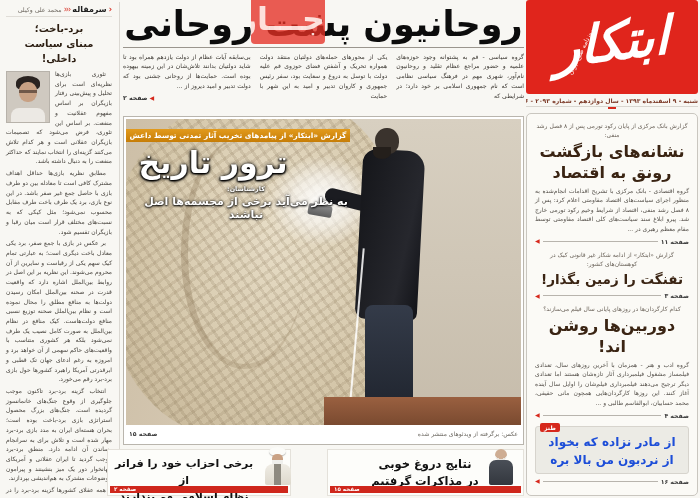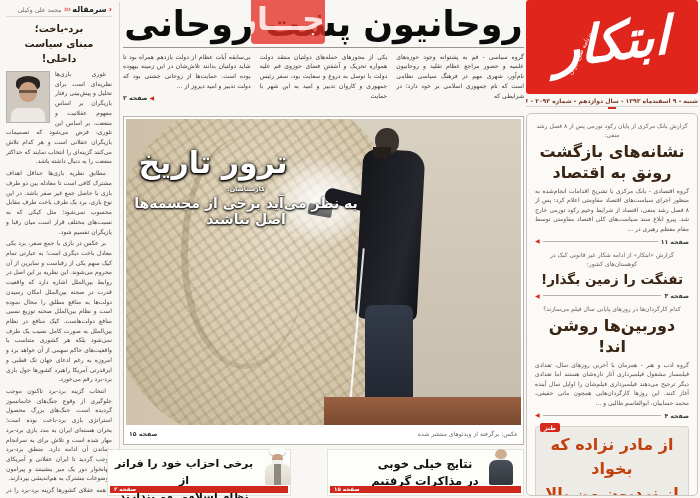--- a/index.html
+++ b/index.html
@@ -24,21 +24,21 @@
   .bh{font-size:16px;font-weight:bold;color:#3a2413;text-align:center;margin:3px 0 2px;line-height:1.3;}
   .bb{font-size:6px;color:#55504a;text-align:justify;line-height:1.6;}
   .pageref{display:flex;align-items:center;gap:3px;margin:4px 0 5px;}
   .pageref .t{font-size:6.2px;font-weight:bold;color:#3a3a3a;white-space:nowrap;}
   .pageref .line{flex:1;border-top:1px solid #b8b4ad;height:0;}
   .pageref .arrow{color:#d6281c;font-size:6px;line-height:1;}
   .satire{position:relative;background:#ecebe5;border:1px solid #d7d4cd;border-radius:3px;
           padding:6px 4px 3px;margin-top:7px;}
   .satire-tag{position:absolute;top:-4px;left:4px;background:#d6281c;color:#fff;font-size:6px;
               font-weight:bold;padding:1px 4px;border-radius:2px;}
-  .satire .sl{font-size:16px;font-weight:bold;color:#c2410c;text-align:center;line-height:1.55;}
+  .satire .sl{font-size:12px;font-weight:bold;color:#1d4ed8;text-align:center;line-height:1.55;}
   
   .editorial{position:absolute;top:3px;left:2px;width:114px;height:493px;box-sizing:border-box;
              padding:2px 4px;overflow:hidden;}
   .ed-head{display:flex;align-items:baseline;gap:2px;border-bottom:1px solid #e0ddd7;padding-bottom:2px;}
   .ed-head .mark{color:#d6281c;font-weight:bold;font-size:8px;}
   .ed-head .sec{font-weight:bold;font-size:8px;color:#1d1d1d;}
   .ed-head .chev{color:#d6281c;font-size:8px;letter-spacing:-1px;}
   .ed-head .author{color:#6e6860;font-size:6.2px;}
   .ed-title{text-align:center;font-weight:bold;color:#2c1e12;font-size:10px;line-height:1.5;margin:4px 0 3px;}
   .ed-photo{float:left;width:42px;height:50px;margin:2px 5px 2px 0;background:#cfc9c0;
@@ -96,21 +96,21 @@
   .base-bar{position:absolute;left:50%;bottom:0;width:50%;height:9%;background:linear-gradient(#9a6040,#7a4a30);}
   .photo-kicker{position:absolute;top:10px;left:0;width:224px;box-sizing:border-box;
                 background:linear-gradient(#e29a1c,#c67d07);color:#fff;font-size:7.4px;font-weight:bold;
                 text-align:center;padding:2px 3px;z-index:4;}
   .photo-headline{position:absolute;top:26px;left:6px;width:162px;text-align:center;z-index:4;
                   font-size:30px;font-weight:bold;color:#fff;
                   text-shadow:0 0 4px #000,1px 1px 2px #000,-1px 1px 2px #000;}
   .photo-sub{position:absolute;top:66px;left:0;width:240px;text-align:center;z-index:4;color:#fff;
              text-shadow:0 1px 2px #000,0 0 3px #000;}
   .photo-sub .s1{font-size:6.4px;font-weight:bold;display:block;}
-  .photo-sub .s2{font-size:14px;font-weight:bold;display:block;margin-top:2px;}
+  .photo-sub .s2{font-size:11px;font-weight:bold;display:block;margin-top:2px;}
   .photo-cap{display:flex;justify-content:space-between;align-items:center;height:16px;padding:0 3px;}
   .photo-cap .cap{font-size:6.1px;color:#6d6962;}
   .photo-cap .pg{font-size:6.2px;font-weight:bold;color:#3a3a3a;}
   
   .card{position:absolute;top:449px;height:47px;background:#fdfdfa;border:1px solid #e4e1da;box-sizing:border-box;}
   .card-right{left:327px;width:197px;}
   .card-left{left:107px;width:184px;text-decoration:underline;}
   .card .hl{position:absolute;top:6px;font-weight:bold;color:#111;text-align:center;
             font-size:11.5px;line-height:1.5;}
   .card-right .hl{left:34px;width:126px;}
@@ -243,35 +243,36 @@
       <div class="dust"></div>
       <div class="man-arm"></div>
       <div class="drill"></div>
       <div class="man-body"></div>
       <div class="man-head"></div>
       <div class="man-beard"></div>
       <div class="cable"></div>
       <div class="man-legs"></div>
       <div class="shoe"></div>
       <div class="base-bar"></div>
+      <div class="photo-kicker">گزارش «ابتکار» از پیامدهای تخریب آثار تمدنی توسط داعش</div>
       <div class="photo-headline">ترور تاریخ</div>
       <div class="photo-sub">
         <span class="s1">کارشناسان:</span>
         <span class="s2">به نظر می‌آید برخی از مجسمه‌ها اصل نباشند</span>
       </div>
     </div>
     <div class="photo-cap">
       <span class="cap">عکس: برگرفته از ویدئوهای منتشر شده</span>
       <span class="pg">صفحه ۱۵</span>
     </div>
   </div>
 
   <div class="card card-right">
     <div class="hl">
-      <span>نتایج خیلی خوبی</span><br>
+      <span>نتایج دروغ خوبی</span><br>
       <span>در مذاکرات گرفتیم</span>
     </div>
     <div class="fig fig-salehi">
       <div class="head"></div>
       <div class="suit"></div>
     </div>
     <div class="bar">
       <span class="bt">صفحه ۱۵</span>
     </div>
   </div>

